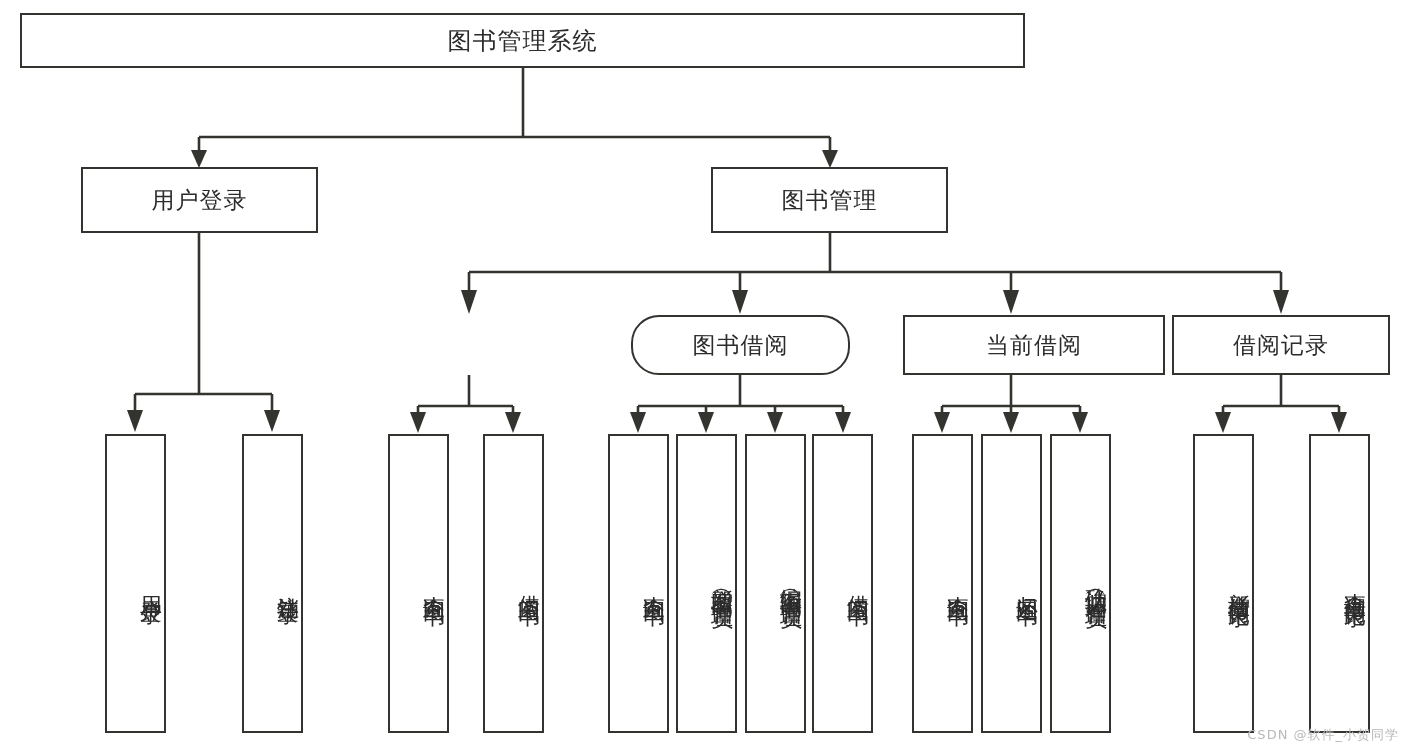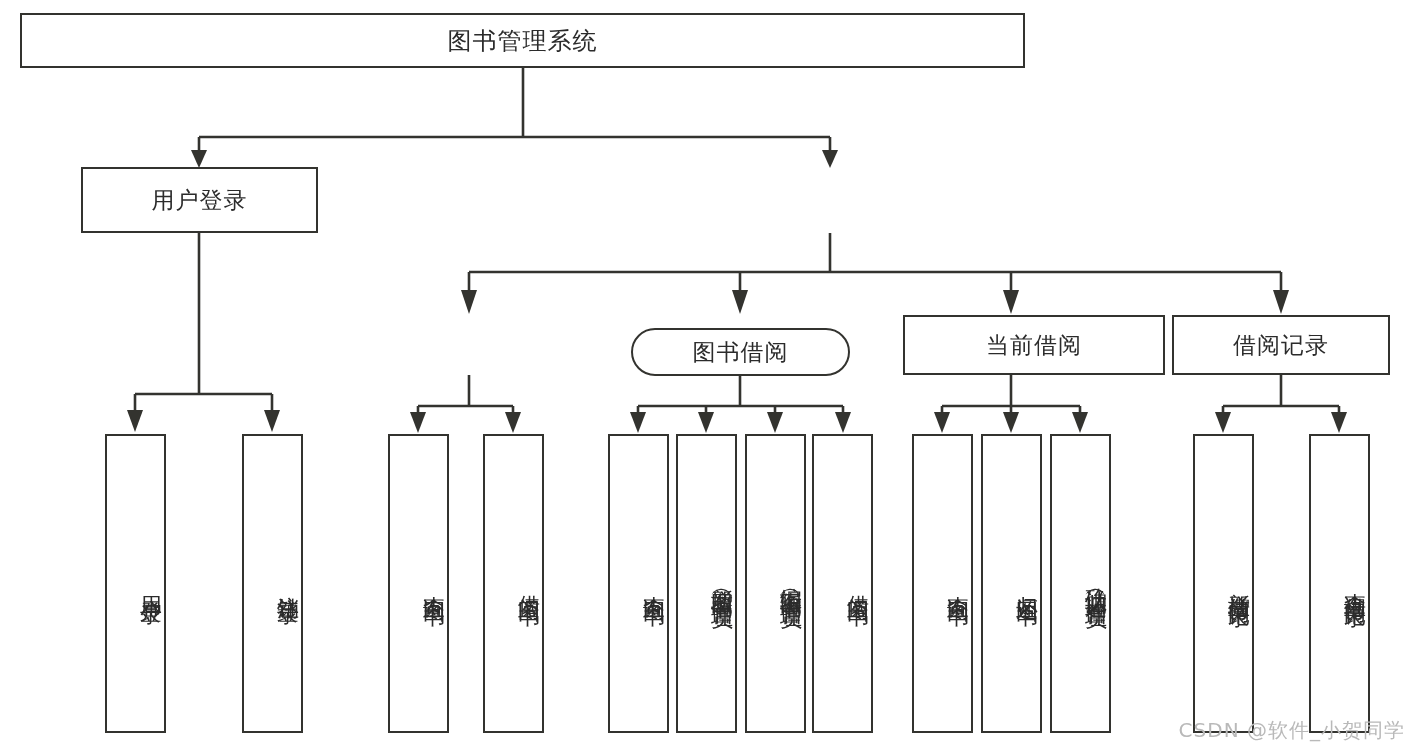--- a/index.html
+++ b/index.html
@@ -35,22 +35,22 @@
     justify-content:center;
   }
   .node.leaf .vtext{
     writing-mode:vertical-rl;
     text-orientation:upright;
     white-space:nowrap;
     display:block;
   }
   .watermark{
     position:absolute;
-    right:0;bottom:3px;
-    font-size:20px;
+    right:6px;bottom:3px;
+    font-size:13px;
     color:#b9b9b9;
     letter-spacing:1px;
     white-space:nowrap;
     pointer-events:none;
   }
   svg.edges{position:absolute;left:0;top:0;width:1405px;height:747px;pointer-events:none;}
   svg.edges path,svg.edges line{stroke:#33332f;stroke-width:2.6;fill:none;}
   svg.edges polygon{fill:#33332f;}
 </style>
 </head>
@@ -123,22 +123,25 @@
     <polygon points="1331,412 1347,412 1339,433"></polygon>
   </svg>
 
   <div class="node root" style="left:20px;top:13px;width:1005px;height:55px;">
     <span>图书管理系统</span>
   </div>
 
   <div class="node horiz" style="left:81px;top:167px;width:237px;height:66px;">
     <span>用户登录</span>
   </div>
+  <div class="node horiz" style="left:711px;top:167px;width:237px;height:66px;">
+    <span>图书管理</span>
+  </div>
 
-  <div class="node horiz" style="left:631px;top:328px;width:219px;height:48px;border-radius:28px;">
+  <div class="node horiz" style="left:631px;top:315px;width:219px;height:60px;border-radius:28px;">
     <span>图书借阅</span>
   </div>
   <div class="node horiz" style="left:903px;top:315px;width:262px;height:60px;">
     <span>当前借阅</span>
   </div>
   <div class="node horiz" style="left:1172px;top:315px;width:218px;height:60px;text-align:right;">
     <span>借阅记录</span>
   </div>
 
   <div class="node leaf" style="left:105px;top:434px;width:61px;height:299px;">

